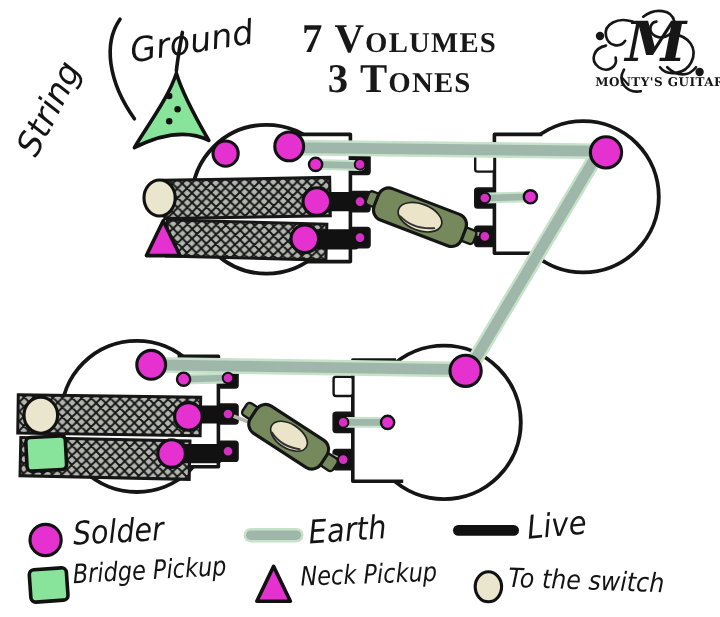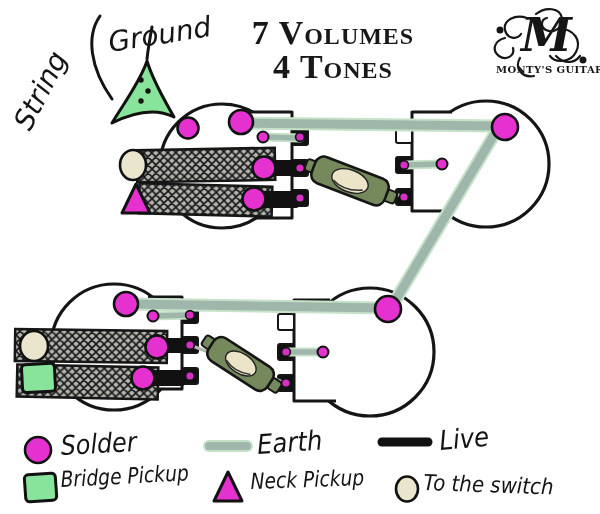--- a/index.html
+++ b/index.html
@@ -184,21 +184,21 @@
     <path d="M209,446 L247,446" stroke="var(--earth-edge,#c6e2c9)" stroke-width="12" stroke-linecap="round" fill="none"></path>
     <path d="M209,446 L247,446" stroke="var(--earth,#9fb7ab)" stroke-width="8" stroke-linecap="round" fill="none"></path>
     <path d="M382,442 L428,442" stroke="var(--live,#111)" stroke-width="9" stroke-linecap="round" fill="none"></path>
     <rect x="25" y="474" width="31" height="27" rx="4" transform="rotate(-4 40 487)" fill="var(--bridge-pickup,#87e49a)" stroke="#111" stroke-width="3"></rect>
     <path d="M228,472 L242,501 L214,501 Z" fill="var(--neck-pickup,#e431cf)" stroke="#111" stroke-width="3" stroke-linejoin="round"></path>
     <ellipse cx="407" cy="489" rx="11" ry="12.5" fill="var(--switch-wire,#eae5cd)" stroke="#111" stroke-width="2.6"></ellipse>
   </g>
 </svg>
 
 <div class="t title" style="left:213px;top:14px;">7 Volumes</div>
-<div class="t title" style="left:213px;top:48px;">4 Tones</div>
+<div class="t title" style="left:213px;top:48px;">3 Tones</div>
 
 <div class="t monogram" style="left:521px;top:8px;">M</div>
 <div class="t brand" style="left:496px;top:64px;">MONTY'S GUITARS</div>
 
 <div class="t hand" style="left:60px;top:430px;font-size:27px;transform:rotate(-3deg) scaleX(.88);">Solder</div>
 <div class="t hand" style="left:256px;top:429px;font-size:27px;transform:rotate(-4deg) scaleX(.9);">Earth</div>
 <div class="t hand" style="left:438px;top:425px;font-size:27px;transform:rotate(-5deg) scaleX(.9);">Live</div>
 <div class="t hand" style="left:60px;top:467px;font-size:22px;transform:rotate(-3deg) scaleX(.85);">Bridge Pickup</div>
 <div class="t hand" style="left:250px;top:469px;font-size:22px;transform:rotate(-2deg) scaleX(.85);">Neck Pickup</div>
 <div class="t hand" style="left:424px;top:470px;font-size:22px;transform:rotate(2deg) scaleX(.9);">To the switch</div>

